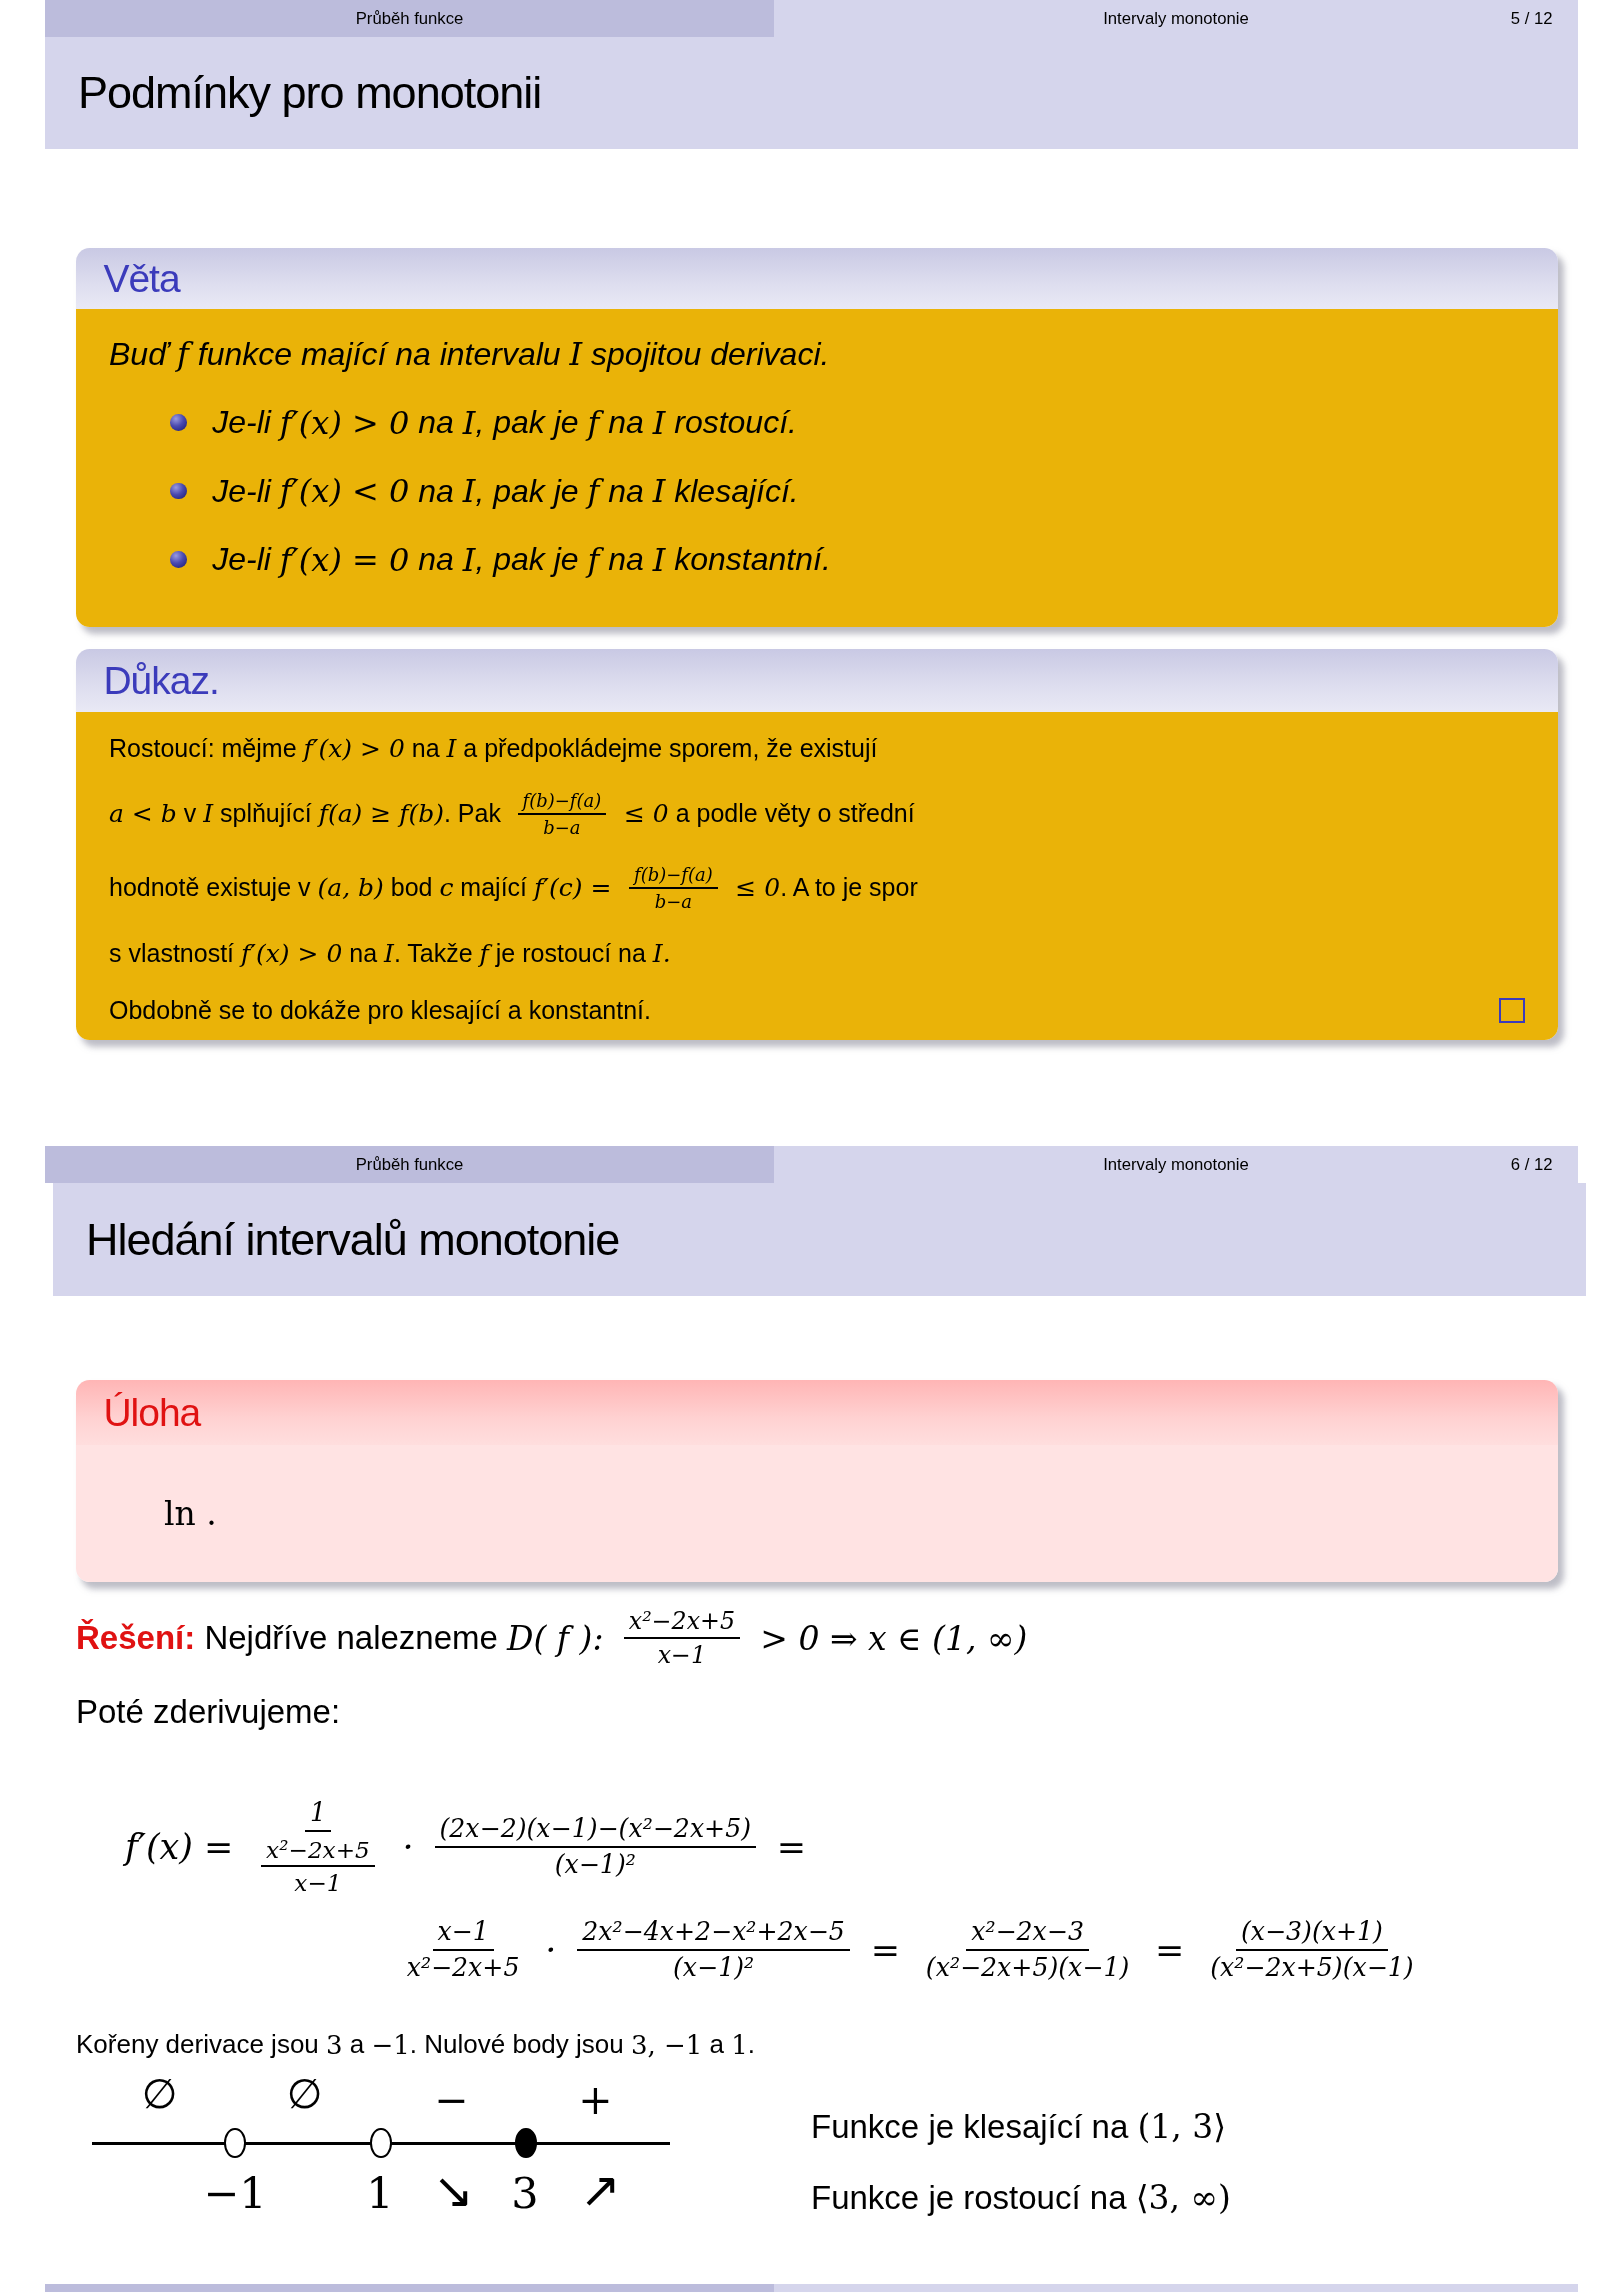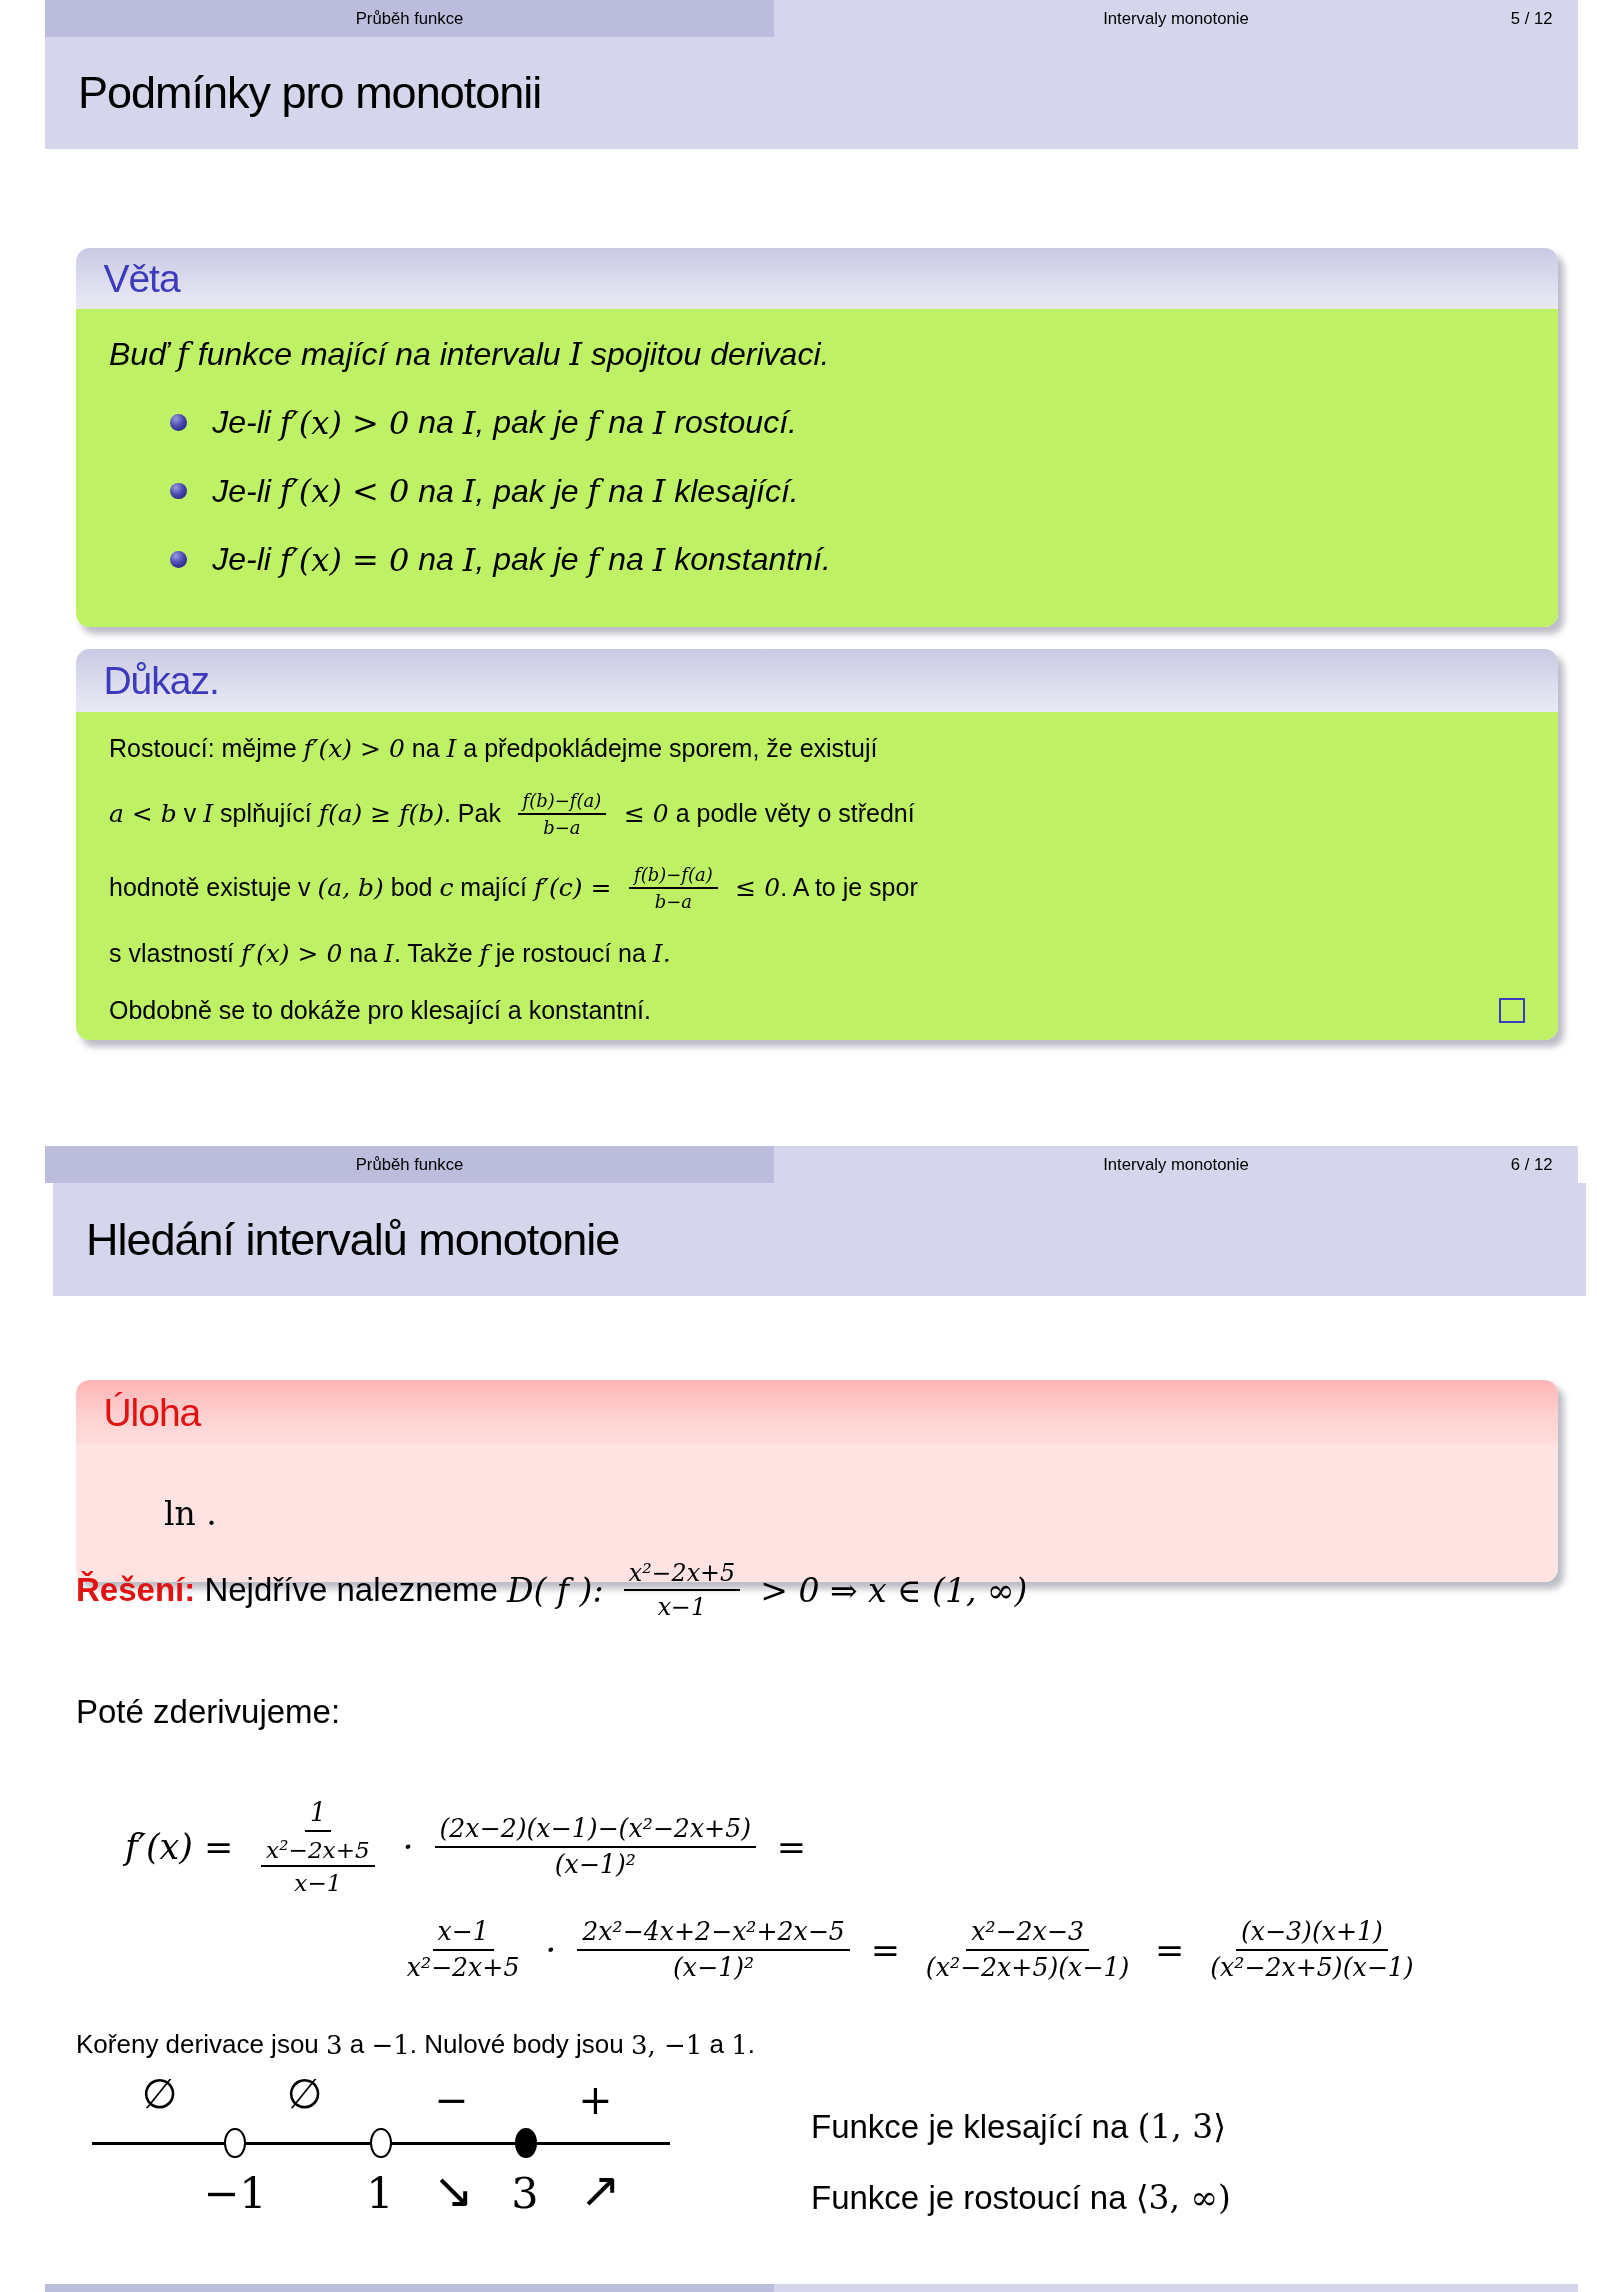--- a/index.html
+++ b/index.html
@@ -19,21 +19,21 @@
   .titleband{position:absolute;left:45px;width:1533px;background:#d5d5ec;display:flex;align-items:center;}
   #s1-titleband{top:37px;height:112px;}
   #s2-titleband{top:1183px;height:113px;margin-left:8px;}
   .frametitle{margin-left:33px;font-size:45px;letter-spacing:-1px;color:#000;}
   
   .block{position:absolute;left:76px;width:1482px;border-radius:13.7px;
          box-shadow:5.9px 6.9px 6.9px rgba(135,135,152,.55);}
   .block .head{border-radius:13.7px 13.7px 0 0;display:flex;align-items:center;
                background:linear-gradient(180deg,#c9c9e4 0%,#dedeef 60%,#e9e9f5 100%);}
   .block .head .blabel{margin-left:27.4px;font-size:39px;letter-spacing:-1px;color:#3b3bbb;}
-  .block .bbody{border-radius:0 0 13.7px 13.7px;background:#bef264;}
+  .block .bbody{border-radius:0 0 13.7px 13.7px;background:#eab308;}
   .block.alert .head{background:linear-gradient(180deg,#ffb5b5 0%,#ffd2d2 60%,#ffdede 100%);}
   .block.alert .head .blabel{color:#e01212;}
   .block.alert .bbody{background:#ffe3e3;}
   #veta-block{top:248px;}
   #veta-block .head{height:61px;}
   #veta-block .bbody{height:294px;padding:23.5px 33px 0 33px;box-sizing:content-box;}
   #dukaz-block{top:649px;}
   #dukaz-block .head{height:63px;}
   #dukaz-block .bbody{height:320px;padding:7.8px 33px 0 33px;}
   #uloha-block{top:1380px;}
@@ -62,21 +62,21 @@
   .bullet{width:16.7px;height:16.7px;border-radius:50%;margin-right:25.5px;flex:0 0 auto;
           background:radial-gradient(circle at 35% 28%, #9a9ade 0%, #4a4ab0 45%, #17176d 100%);}
   
   .dline{font-size:25px;}
   #dukaz-l1,#dukaz-l4,#dukaz-l5{height:57px;}
   #dukaz-l2,#dukaz-l3{height:74px;}
   .qed{width:21.6px;height:21.6px;border:2.9px solid #3b3bbb;margin-left:auto;flex:0 0 auto;}
   
   #uloha-line{font-size:33px;}
   .flowline{position:absolute;left:76px;}
-  #reseni-line{top:1545px;height:90px;font-size:33px;}
+  #reseni-line{top:1593px;height:90px;font-size:33px;}
   #pote-line{top:1688px;height:47px;font-size:33px;}
   #deriv-line1{left:125px;top:1796px;height:102px;font-size:35px;}
   #deriv-line2{left:392px;top:1903px;height:94px;font-size:35px;}
   #koreny-line{top:2021px;height:47px;font-size:26px;}
   
   .nl{position:absolute;}
   #nl-line{left:92px;top:2142px;width:578px;height:2.9px;background:#000;}
   .nl-point{width:17.6px;height:25.5px;border:2.9px solid #000;border-radius:50%;background:#ebebf6;background:#fff;}
   #nl-p1{left:224px;top:2128px;}
   #nl-p2{left:370px;top:2128px;}

